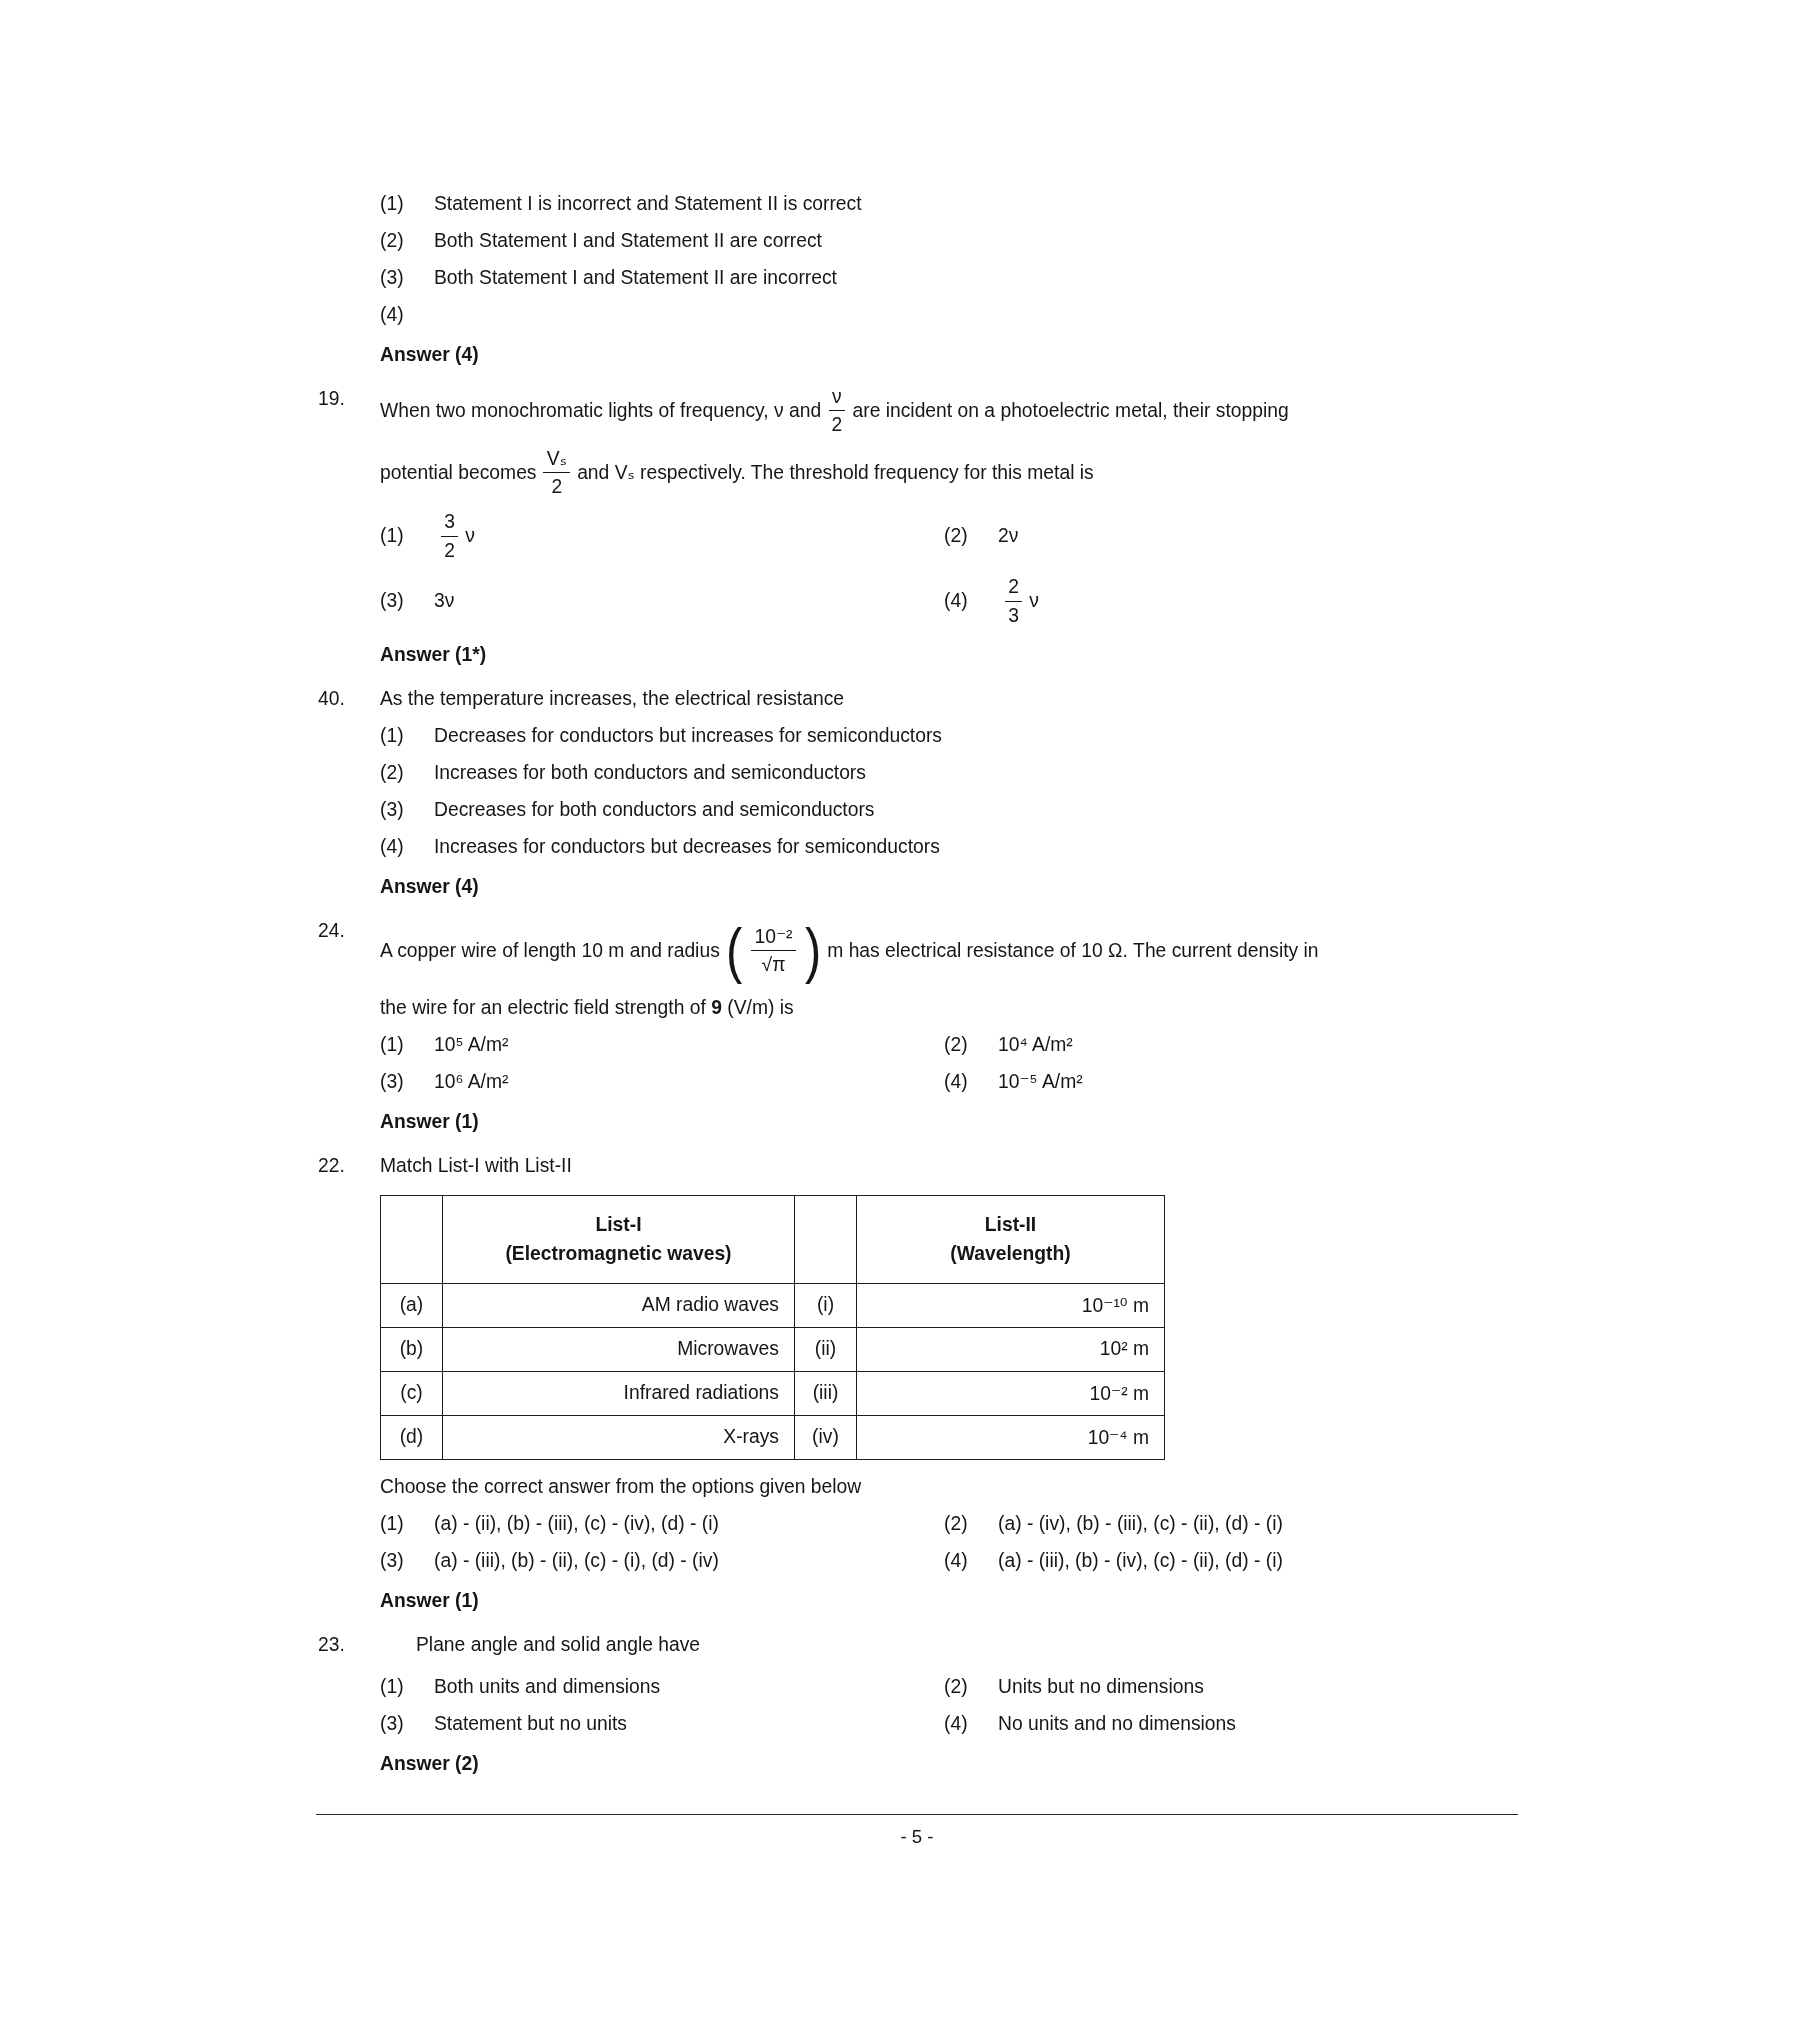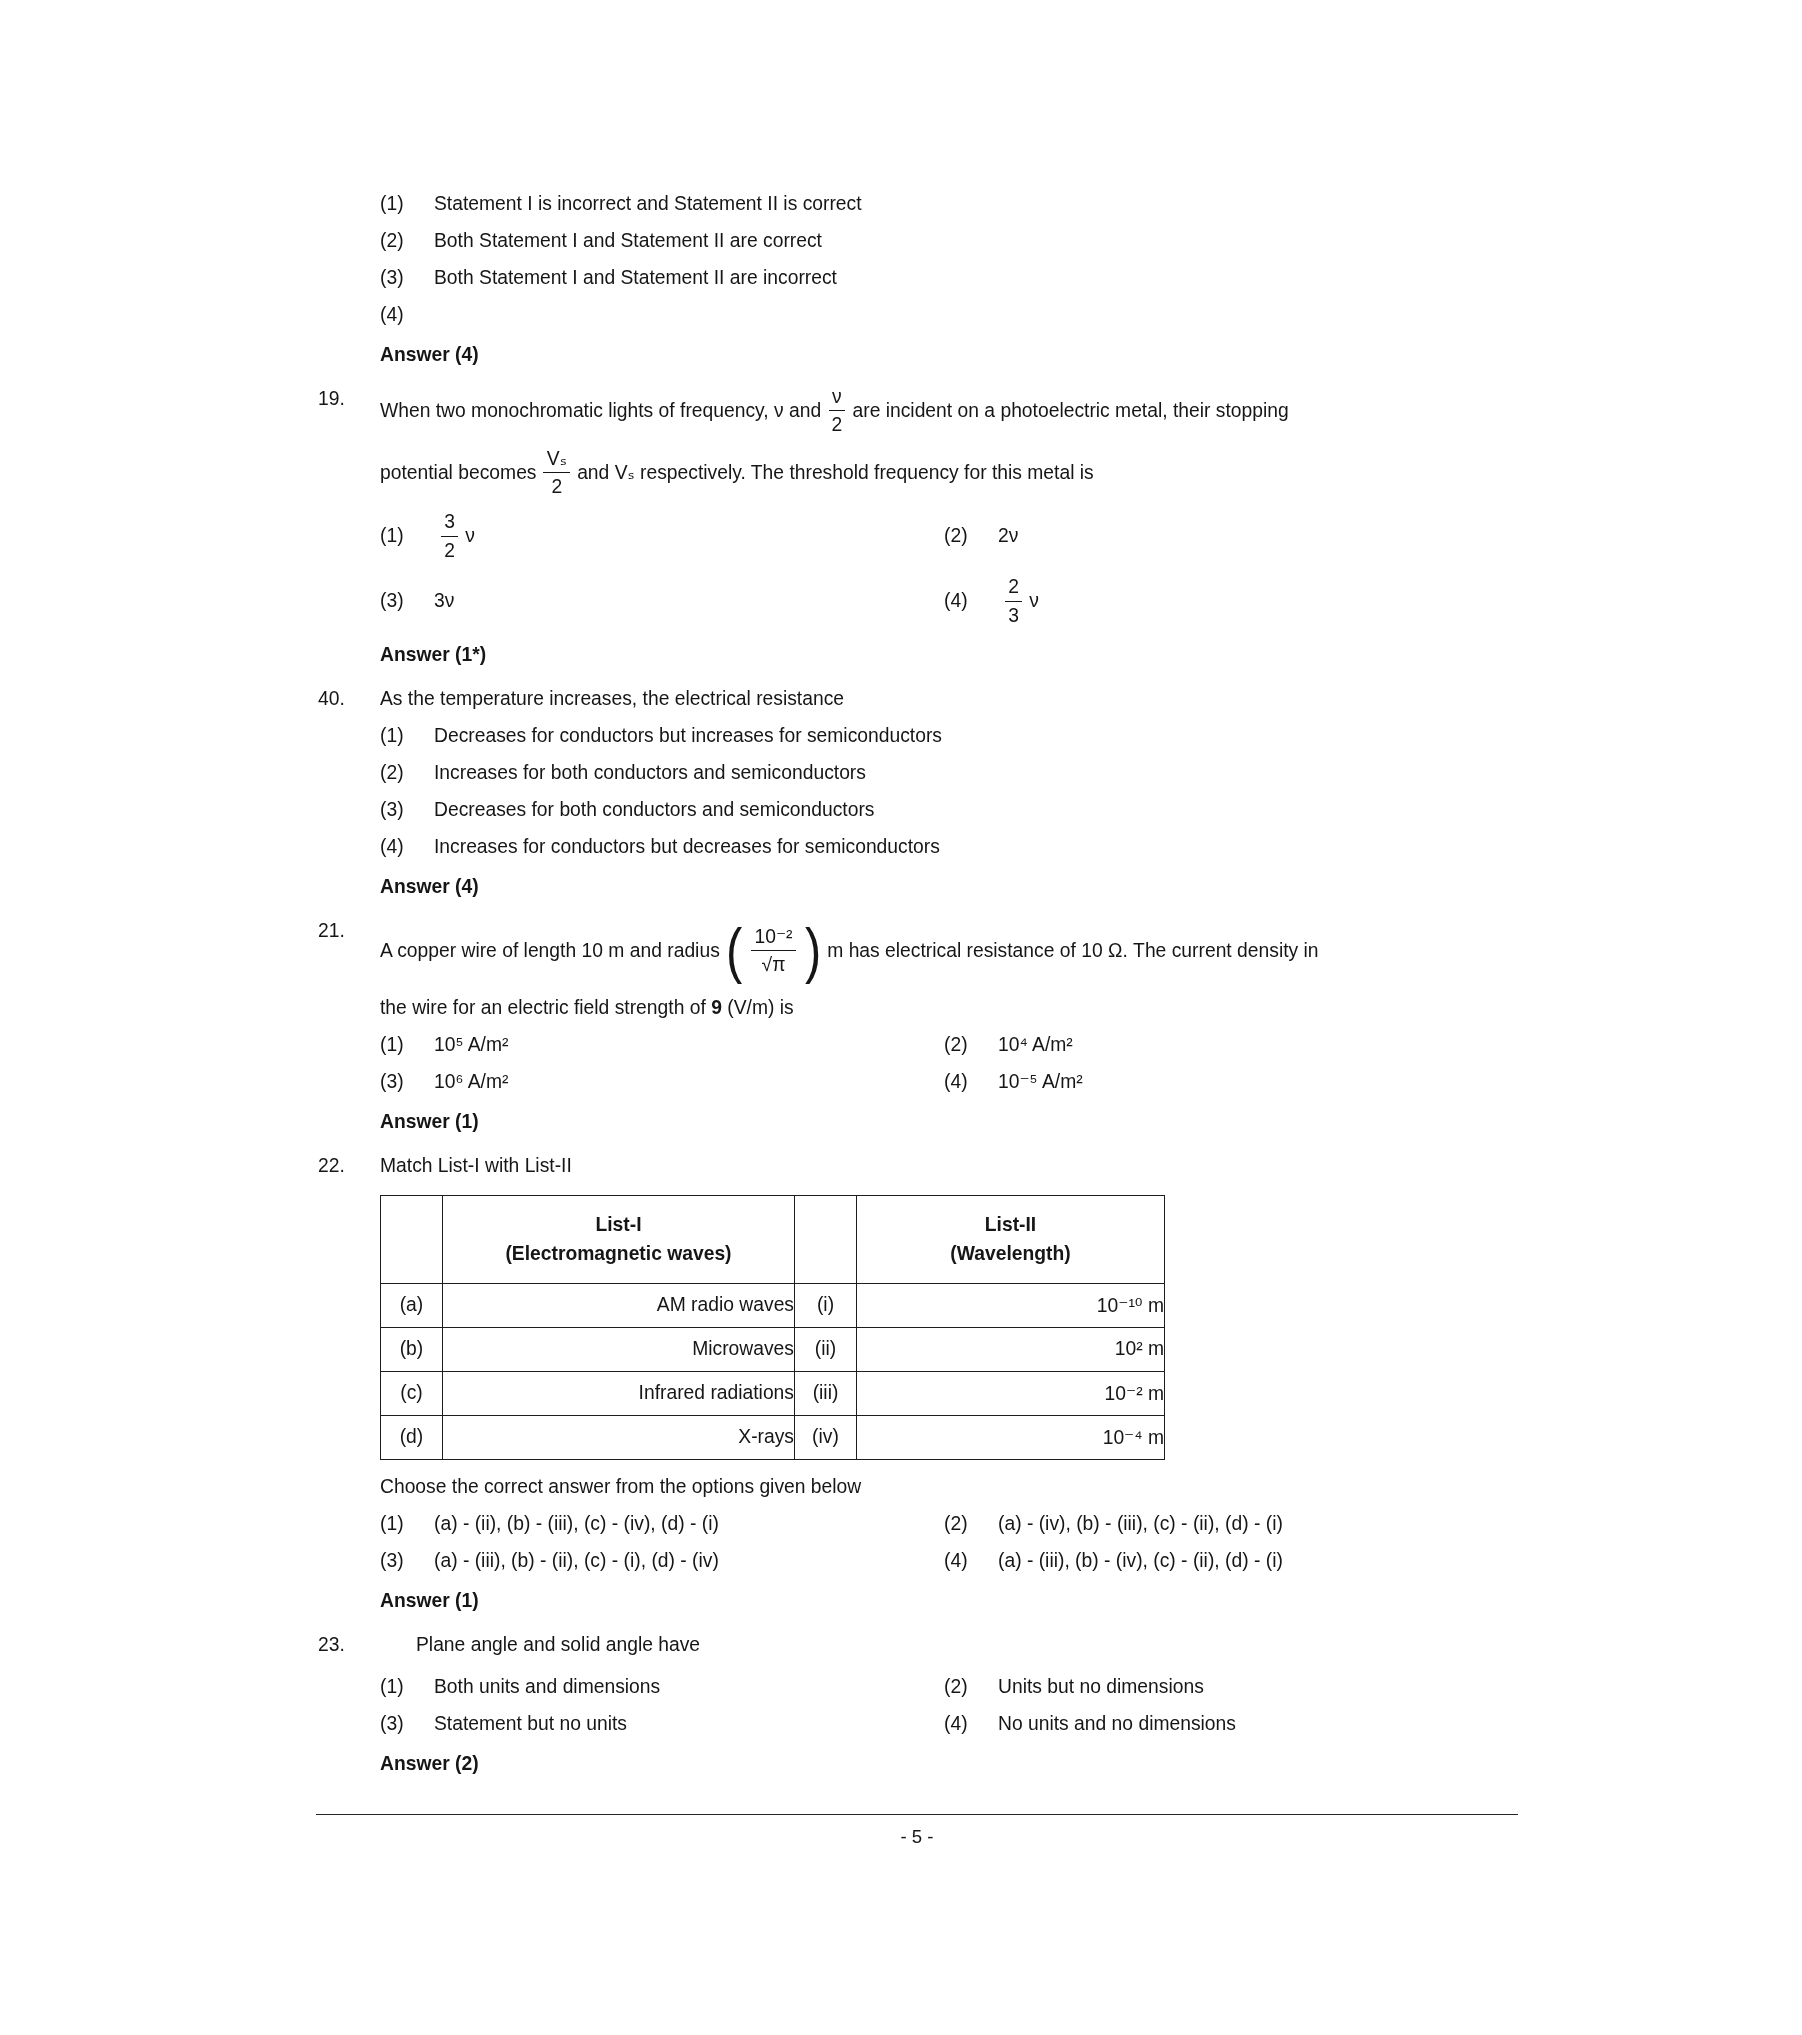--- a/index.html
+++ b/index.html
@@ -39,21 +39,21 @@
   .mathopt .optnum { line-height: normal; }
 
   .frac { display: inline-flex; flex-direction: column; align-items: center; margin: 0 6.9px; line-height: 1.2; }
   .frac .ftop { padding: 0 3.4px 2.1px; border-bottom: 1.7px solid #161616; text-align: center; white-space: pre; }
   .frac .fbot { padding: 2.1px 3.4px 0; text-align: center; white-space: pre; }
 
   .bigfrac { display: inline-flex; align-items: center; margin: 0 4.1px; }
   .paren { font-size: 61px; line-height: 1; font-weight: 400; transform: scaleX(0.8); }
 
   table.match { border-collapse: collapse; table-layout: fixed; width: 783px; margin: 11px 0 8.3px 0; }
-  table.match th, table.match td { border: 1.4px solid #1d1d1d; padding: 0 0; font-size: 19.3px; }
+  table.match th, table.match td { border: 1.4px solid #1d1d1d; padding: 0 15px; font-size: 19.3px; }
   table.match th { font-weight: bold; text-align: center; height: 87px; line-height: 29px; vertical-align: middle; }
   table.match td { height: 43px; vertical-align: middle; }
   td.cnarrow { text-align: center; padding: 0 2.8px; }
   td.cwide { text-align: right; }
 
   .footer { margin-top: 32px; width: 1202px; margin-left: -2.1px; }
   .footer-line { border-top: 1.7px solid #262626; width: 100%; height: 0; }
   .footer-num { text-align: center; margin-top: 8.3px; line-height: 27.6px; font-size: 18.6px; }
 </style>
 </head>
@@ -150,21 +150,21 @@
         </div>
         <div class="opt">
           <span class="optnum">(4)</span>
           <span class="opttext">Increases for conductors but decreases for semiconductors</span>
         </div>
         <div class="answer">Answer (4)</div>
       </div>
     </div>
 
     <div class="qblock q">
-      <div class="qnum">21.</div>
+      <div class="qnum">24.</div>
       <div class="qbody">
         <div class="mathline bigtall">
           <span class="txt">A copper wire of length 10 m and radius</span>
           <span class="bigfrac">
             <span class="paren">(</span>
             <span class="frac">
               <span class="ftop">10⁻²</span>
               <span class="fbot">√π</span>
             </span>
             <span class="paren">)</span>

